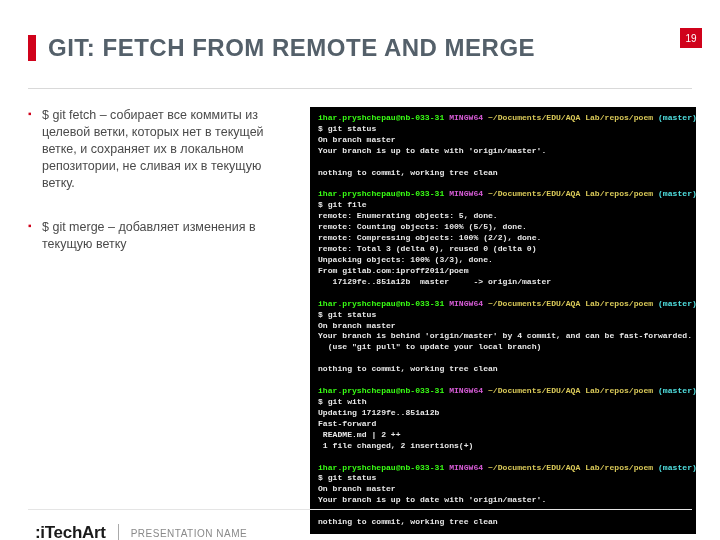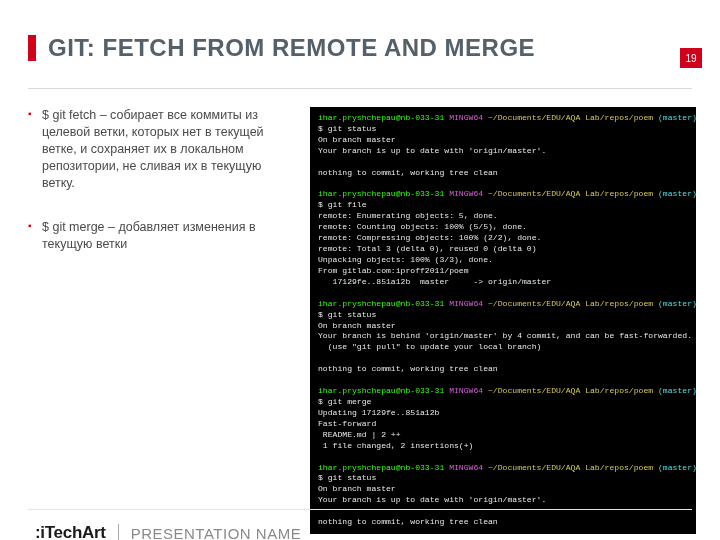--- a/index.html
+++ b/index.html
@@ -1,54 +1,54 @@
 <!DOCTYPE html>
 <html><head>
 <meta charset="utf-8">
 <style>
   * { box-sizing: border-box; margin: 0; padding: 0; }
   html, body { width: 720px; height: 540px; font-family: Arial, Helvetica, sans-serif; background: #fff; }
   .slide { width: 720px; height: 540px; position: relative; margin-top: 16px; }
   .title-bar { display: flex; align-items: center; padding: 18px 28px 8px 28px; }
   .red-block { width: 8px; height: 26px; background: #d0021b; margin-right: 12px; }
   .title { color: #54606a; font-size: 24px; font-weight: 700; letter-spacing: 0.5px; }
-  .page-num { position: absolute; top: 32px; right: 18px; width: 22px; height: 20px; background: #d0021b; color: #fff; font-size: 10px; display: flex; align-items: center; justify-content: center; }
+  .page-num { position: absolute; top: 12px; right: 18px; width: 22px; height: 20px; background: #d0021b; color: #fff; font-size: 10px; display: flex; align-items: center; justify-content: center; }
   .divider { margin: 18px 28px 0 28px; border: none; border-top: 1px solid #d9d9d9; }
   .body { display: flex; padding: 18px 7px 0 28px; gap: 14px; }
   .bullets { width: 268px; font-size: 12.5px; color: #4a4a4a; line-height: 1.35; }
   .bullets li { list-style: none; position: relative; padding-left: 14px; margin-bottom: 28px; }
   .bullets li::before { content: "▪"; color: #d0021b; position: absolute; left: 0; top: 0; font-size: 10px; }
-  .term { width: 386px; background: #000; color: #ccc; font-family: "Consolas","Courier New",monospace; font-size: 8.1px; line-height: 1.35; padding: 6px 8px; white-space: pre; overflow: hidden; }
+  .term { width: 386px; background: #000; color: #ccc; font-family: "Consolas","Courier New",monospace; font-size: 8.1px; line-height: 1.35; padding: 6px 8px; white-space: pre; overflow: hidden; font-weight: bold; }
   .g { color: #39ff14; }
   .m { color: #d65cd6; }
   .y { color: #d8c858; }
   .c { color: #50e0e0; }
   .w { color: #e8e8e8; }
   .footer { position: absolute; bottom: 0; left: 7px; right: 0; height: 46px; display: flex; align-items: center; padding: 0 28px; }
   .footer .sep { width: 1px; height: 18px; background: #aaa; margin: 0 12px; }
   .logo { font-weight: 700; font-size: 17px; color: #1a1a1a; letter-spacing: -0.3px; }
   .logo .dot { color: #1a1a1a; }
-  .pres { font-size: 15px; color: #8a8a8a; letter-spacing: 0.5px; }
+  .pres { font-size: 10px; color: #8a8a8a; letter-spacing: 0.5px; }
   .foot-rule { position: absolute; bottom: 46px; left: 28px; right: 28px; border-top: 1px solid #e5e5e5; }
 </style>
 </head>
 <body>
 
 <div class="slide">
   <div class="title-bar">
     <div class="red-block"></div>
     <div class="title">GIT: FETCH FROM REMOTE AND MERGE</div>
   </div>
   <div class="page-num">19</div>
   <hr class="divider">
 
   <div class="body">
     <ul class="bullets">
       <li>$ git fetch –  собирает все коммиты из целевой ветки, которых нет в текущей ветке, и сохраняет их в локальном репозитории, не сливая их в текущую ветку.</li>
-      <li>$ git merge – добавляет изменения в текущую ветки</li>
+      <li>$ git merge – добавляет изменения в текущую ветку</li>
     </ul>
     <div class="term" id="term"><span class="g">ihar.pryshchepau@nb-033-31</span> <span class="m">MINGW64</span> <span class="y">~/Documents/EDU/AQA Lab/repos/poem</span> <span class="c">(master)</span>
 <span class="w">$ git status</span>
 <span class="w">On branch master
 Your branch is up to date with 'origin/master'.
 
 nothing to commit, working tree clean</span>
 
 <span class="g">ihar.pryshchepau@nb-033-31</span> <span class="m">MINGW64</span> <span class="y">~/Documents/EDU/AQA Lab/repos/poem</span> <span class="c">(master)</span>
 <span class="w">$ git file</span>
@@ -62,21 +62,21 @@
 
 <span class="g">ihar.pryshchepau@nb-033-31</span> <span class="m">MINGW64</span> <span class="y">~/Documents/EDU/AQA Lab/repos/poem</span> <span class="c">(master)</span>
 <span class="w">$ git status</span>
 <span class="w">On branch master
 Your branch is behind 'origin/master' by 4 commit, and can be fast-forwarded.
   (use "git pull" to update your local branch)
 
 nothing to commit, working tree clean</span>
 
 <span class="g">ihar.pryshchepau@nb-033-31</span> <span class="m">MINGW64</span> <span class="y">~/Documents/EDU/AQA Lab/repos/poem</span> <span class="c">(master)</span>
-<span class="w">$ git merge</span>
+<span class="w">$ git with</span>
 <span class="w">Updating 17129fe..851a12b
 Fast-forward
  README.md | 2 ++
  1 file changed, 2 insertions(+)</span>
 
 <span class="g">ihar.pryshchepau@nb-033-31</span> <span class="m">MINGW64</span> <span class="y">~/Documents/EDU/AQA Lab/repos/poem</span> <span class="c">(master)</span>
 <span class="w">$ git status</span>
 <span class="w">On branch master
 Your branch is up to date with 'origin/master'.
 

